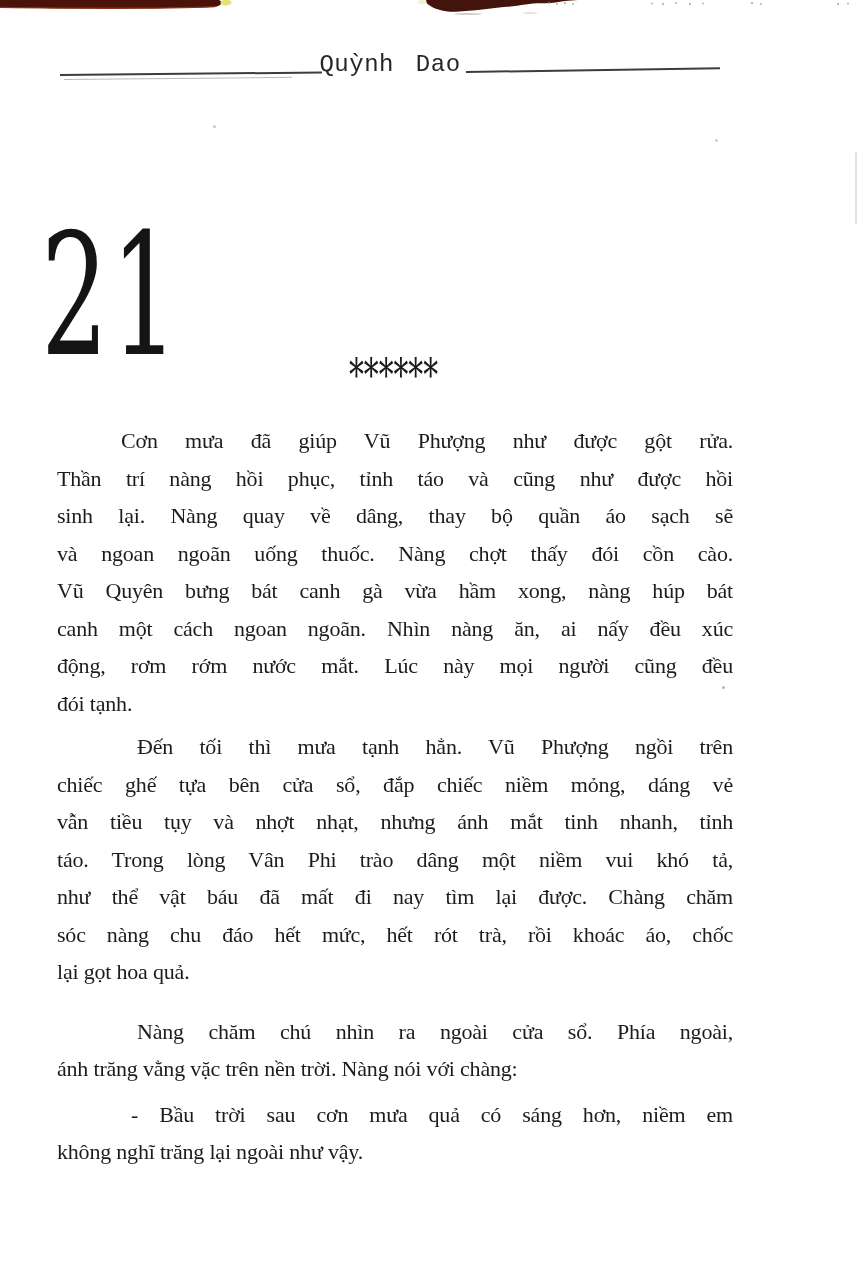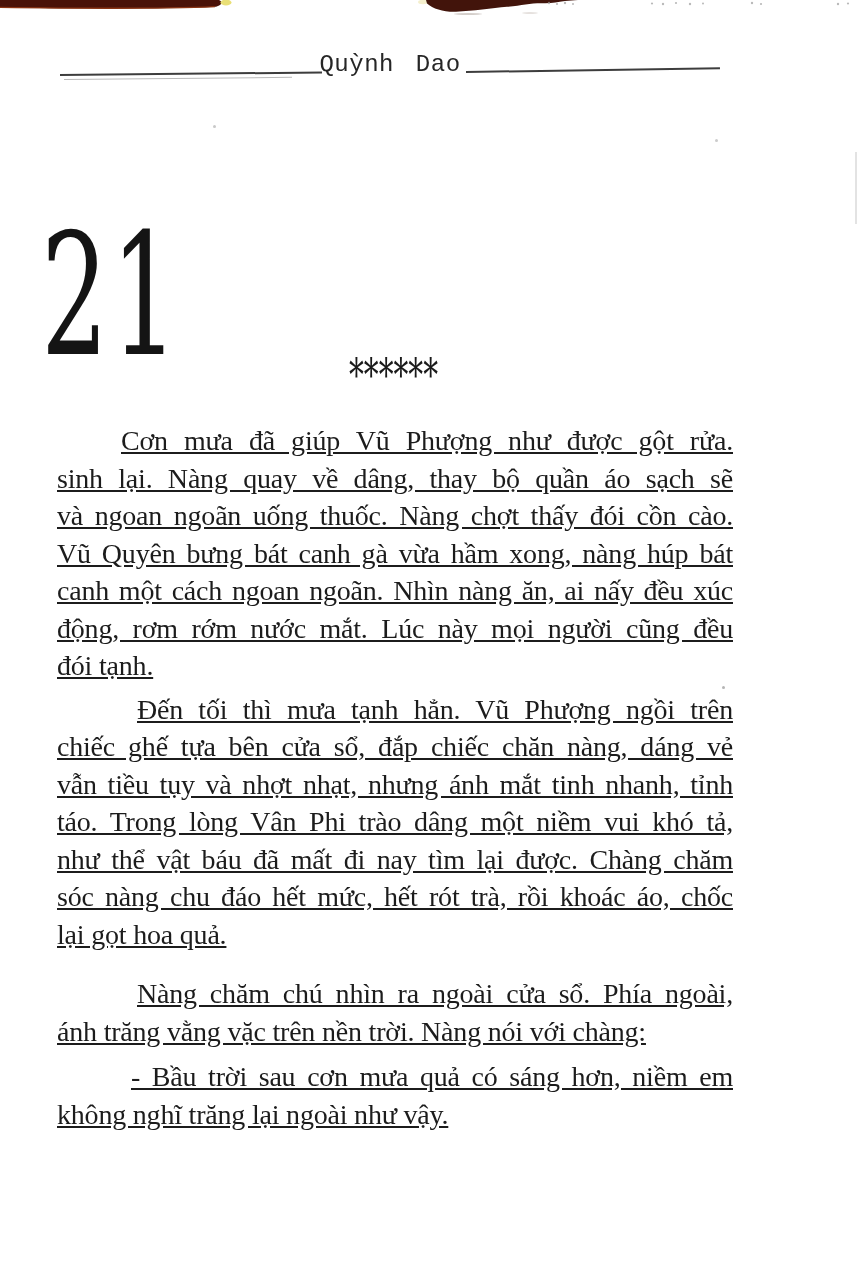--- a/index.html
+++ b/index.html
@@ -44,23 +44,22 @@
     font-family: "DejaVu Serif", serif;
     font-size: 45px; line-height: 1;
     color: #1a1a1a;
     transform: scaleX(0.66);
     transform-origin: center;
   }
 
   
   .bodytext {
     position: absolute; left: 57px; top: 422px; width: 676px;
-    font-size: 28px; line-height: 37.5px; letter-spacing: -0.2px;
+    font-size: 22px; line-height: 37.5px; letter-spacing: -0.2px;
     color: #1c1c1c;
-    text-decoration: underline;
   }
   .para { margin: 0; }
   .para + .para { margin-top: 6px; }
   .para.p3 { margin-top: 22px; }
   .para.p4 { margin-top: 8px; }
   .ln { white-space: nowrap; text-align: justify; text-align-last: justify; }
   .ln.end { text-align-last: auto; }
   .para.p1 .ln.first { text-indent: 64px; }
   .para.p2 .ln.first { text-indent: 80px; }
   .para.p3 .ln.first { text-indent: 80px; }
@@ -132,30 +131,31 @@
   <div class="chapter-wrap">
     <span class="chapter-number">21</span>
   </div>
   <div class="ornament-wrap">
     <span class="chapter-ornament">******</span>
   </div>
 
   <div class="bodytext">
     <div class="para p1">
       <div class="ln first">Cơn mưa đã giúp Vũ Phượng như được gột rửa.</div>
+      <div class="ln">Thần trí nàng hồi phục, tỉnh táo và cũng như được hồi</div>
       <div class="ln">sinh lại. Nàng quay về dâng, thay bộ quần áo sạch sẽ</div>
       <div class="ln">và ngoan ngoãn uống thuốc. Nàng chợt thấy đói cồn cào.</div>
       <div class="ln">Vũ Quyên bưng bát canh gà vừa hầm xong, nàng húp bát</div>
       <div class="ln">canh một cách ngoan ngoãn. Nhìn nàng ăn, ai nấy đều xúc</div>
       <div class="ln">động, rơm rớm nước mắt. Lúc này mọi người cũng đều</div>
       <div class="ln end">đói tạnh.</div>
     </div>
     <div class="para p2">
       <div class="ln first">Đến tối thì mưa tạnh hẳn. Vũ Phượng ngồi trên</div>
-      <div class="ln">chiếc ghế tựa bên cửa sổ, đắp chiếc chăn nàng, dáng vẻ</div>
+      <div class="ln">chiếc ghế tựa bên cửa sổ, đắp chiếc niềm mỏng, dáng vẻ</div>
       <div class="ln">vẫn tiều tụy và nhợt nhạt, nhưng ánh mắt tinh nhanh, tỉnh</div>
       <div class="ln">táo. Trong lòng Vân Phi trào dâng một niềm vui khó tả,</div>
       <div class="ln">như thể vật báu đã mất đi nay tìm lại được. Chàng chăm</div>
       <div class="ln">sóc nàng chu đáo hết mức, hết rót trà, rồi khoác áo, chốc</div>
       <div class="ln end">lại gọt hoa quả.</div>
     </div>
     <div class="para p3">
       <div class="ln first">Nàng chăm chú nhìn ra ngoài cửa sổ. Phía ngoài,</div>
       <div class="ln end">ánh trăng vằng vặc trên nền trời.  Nàng nói với chàng:</div>
     </div>

